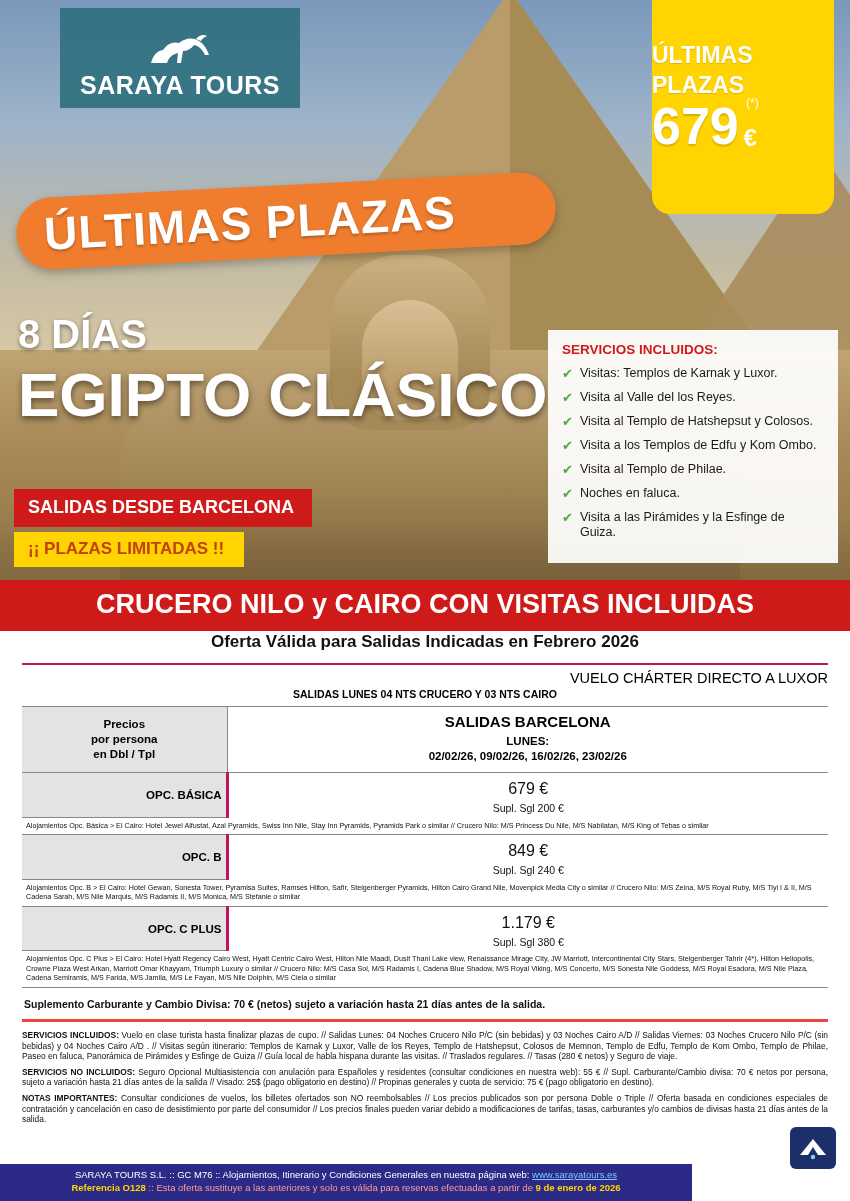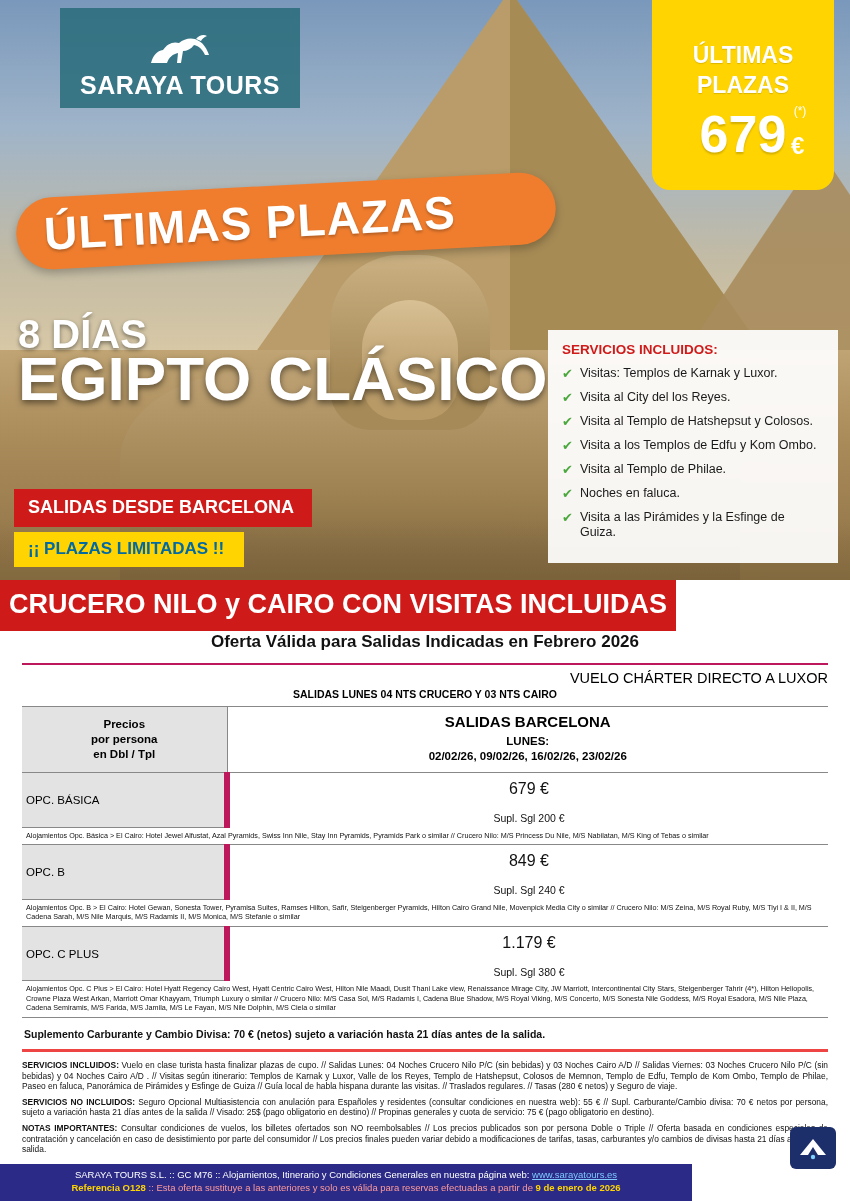--- a/index.html
+++ b/index.html
@@ -87,31 +87,30 @@
     padding-bottom: 8px;
   }
   .logo-mark { width: 78px; height: 40px; margin-bottom: 2px; }
   .logo-text {
     color: #ffffff; font-size: 25px; font-weight: bold; letter-spacing: .5px;
   }
 
   
   .price-badge {
     position: absolute; right: 16px; top: 0;
-    width: 182px; height: 190px;
+    width: 182px; height: 214px;
     background: #ffd400;
     border-radius: 0 0 18px 18px;
-    text-align: center;
     padding-top: 40px;
   }
   .price-badge .l1, .price-badge .l2 {
     display: block; color: #ffffff; font-size: 23px; font-weight: bold; line-height: 30px;
     text-shadow: 0 1px 1px rgba(0,0,0,.15);
   }
-  .price-wrap { position: relative; margin-top: 8px; display: inline-block; }
+  .price-wrap { position: relative; margin-top: 0; display: inline-block; }
   .price-num {
     color: #ffffff; font-size: 52px; font-weight: bold; line-height: 52px;
     text-shadow: 0 2px 2px rgba(0,0,0,.18);
   }
   .price-star { position: absolute; top: -4px; right: -20px; font-size: 12px; color: #ffffff; }
   .price-eur { position: absolute; bottom: 0; right: -18px; font-size: 24px; color: #ffffff; font-weight: bold;}
 
   
   .ribbon {
     position: absolute; left: 16px; top: 185px;
@@ -127,35 +126,35 @@
     color: #ffffff; font-size: 46px; font-weight: bold; letter-spacing: 1px;
     text-shadow: 0 2px 3px rgba(0,0,0,.25);
   }
 
   .days {
     position: absolute; left: 18px; top: 312px;
     color: #ffffff; font-size: 40px; font-weight: bold;
     text-shadow: 0 2px 4px rgba(0,0,0,.45);
   }
   .title-main {
-    position: absolute; left: 18px; top: 344px;
+    position: absolute; left: 18px; top: 360px;
     color: #ffffff; font-size: 62px; font-weight: bold; line-height: 70px;
     text-shadow: 0 3px 6px rgba(0,0,0,.5);
   }
 
   .red-band {
     position: absolute; left: 14px; top: 489px;
     background: #cf1a1a;
     color: #ffffff; font-size: 18px; font-weight: bold;
     padding: 8px 18px 9px 14px;
   }
   .yellow-band {
     position: absolute; left: 14px; top: 532px;
     background: #ffd400;
-    color: #0369a1; font-size: 17px; font-weight: bold;
+    color: #c2410c; font-size: 17px; font-weight: bold;
     padding: 7px 20px 8px 14px;
   }
 
   
   .services {
     position: absolute; right: 12px; top: 330px;
     width: 290px;
     background: rgba(255,255,255,.93);
     padding: 12px 14px 14px 14px;
   }
@@ -165,21 +164,21 @@
   .services li {
     list-style: none;
     display: flex; align-items: flex-start;
     font-size: 12.5px; color: #1a1a1a; line-height: 15px;
     margin-bottom: 9px;
   }
   .check { color: #4aa83d; font-size: 13px; margin-right: 7px; line-height: 15px; }
 
   
   .headline-band {
-    width: 676px; background: #cf1a1a;
+    width: 850px; background: #cf1a1a;
     text-align: center; padding: 9px 0 11px 0;
   }
   .headline-band span { color: #ffffff; font-size: 27px; font-weight: bold; }
 
   
   .content { padding: 0 22px; }
   .offer-valid {
     text-align: center; font-size: 17px; font-weight: bold; color: #111;
     padding: 1px 0 11px 0;
   }
@@ -200,27 +199,27 @@
     border-bottom: 1px solid #888; border-right: 1px solid #888;
   }
   .cell-head-right {
     text-align: center; font-size: 15px; font-weight: bold; padding: 6px 0 2px 0;
   }
   .cell-dates {
     text-align: center; font-size: 11.5px; font-weight: bold; line-height: 15px;
     padding: 2px 0 8px 0; border-bottom: 1px solid #888;
   }
   .opt-name {
-    background: #e3e3e3; text-align: left; font-size: 11.5px; font-weight: normal;
-    border-right: 6px solid #be185d; border-bottom: 1px solid #888;
+    background: #e3e3e3; text-align: right; font-size: 11.5px; font-weight: bold;
+    border-right: 3px solid #be185d; border-bottom: 1px solid #888;
     padding: 10px 4px;
   }
   .opt-price { text-align: center; padding: 7px 0 3px 0; border-bottom: none; }
   .opt-price .p { font-size: 16px; font-weight: normal; color: #111; display: block; }
-  .opt-price .s { font-size: 10.5px; color: #111; display: block; margin-top: 14px; }
+  .opt-price .s { font-size: 10.5px; color: #111; display: block; margin-top: 4px; }
   .hotels {
     font-size: 7.2px; line-height: 9.6px; color: #111; padding: 3px 2px 4px 4px;
     border-bottom: 1px solid #888;
   }
 
   .fuel-note {
     font-size: 10.5px; font-weight: bold; color: #111;
     padding: 10px 0 9px 2px; border-bottom: 3px solid #ef4444;
   }
   .fineprint { font-size: 8.4px; line-height: 10.6px; color: #111; padding-top: 8px; text-align: justify; }
@@ -289,21 +288,21 @@
 
   <div class="services">
     <h3>SERVICIOS INCLUIDOS:</h3>
     <ul>
       <li>
           <span class="check">✔</span>
           <span>Visitas: Templos de Karnak y Luxor.</span>
         </li>
       <li>
           <span class="check">✔</span>
-          <span>Visita al City del los Reyes.</span>
+          <span>Visita al Valle del los Reyes.</span>
         </li>
       <li>
           <span class="check">✔</span>
           <span>Visita al Templo de Hatshepsut y Colosos.</span>
         </li>
       <li>
           <span class="check">✔</span>
           <span>Visita a los Templos de Edfu y Kom Ombo.</span>
         </li>
       <li>

